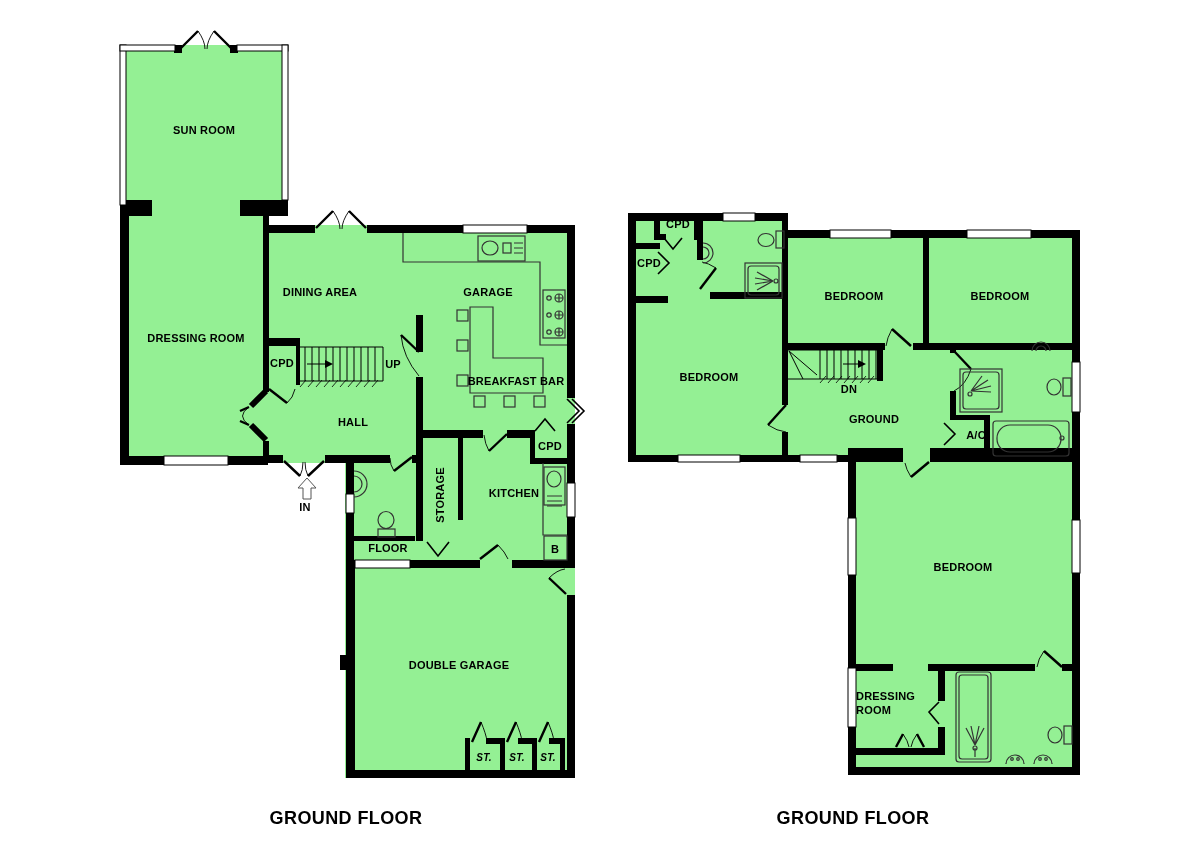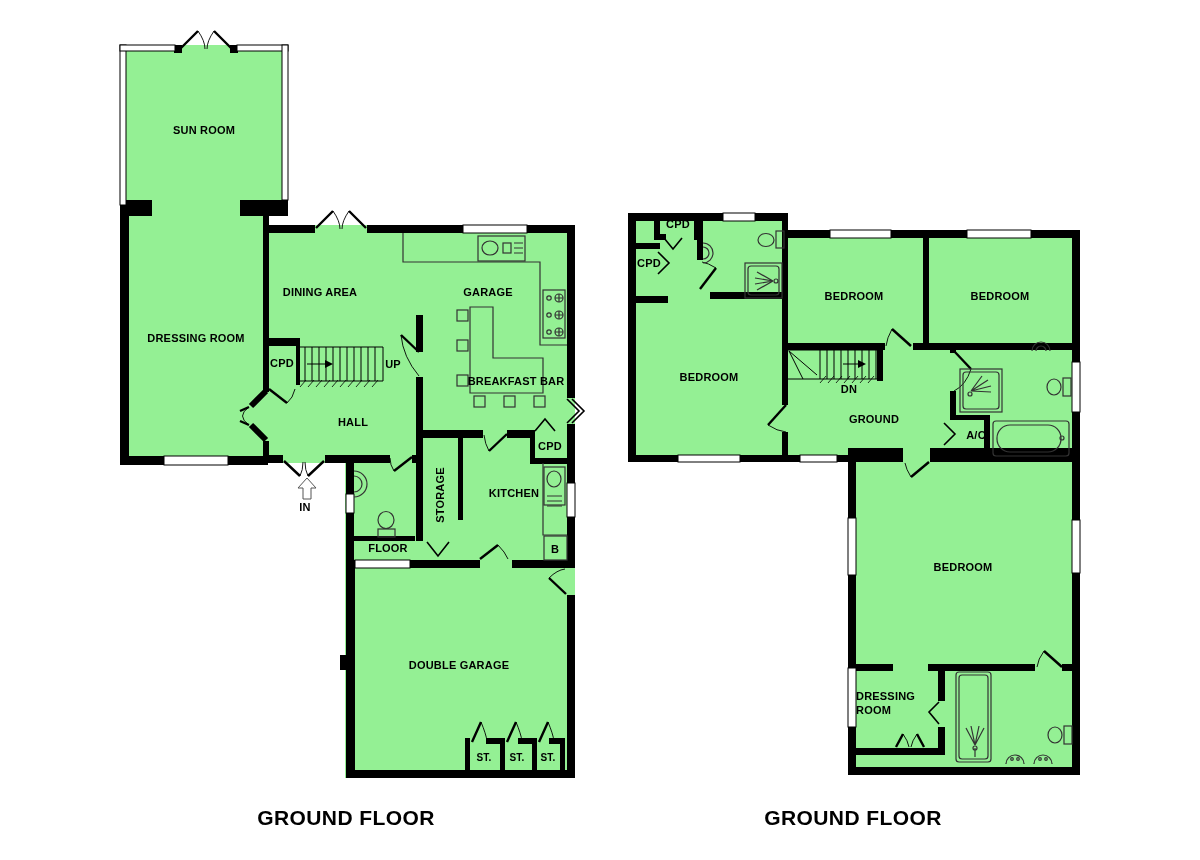--- a/index.html
+++ b/index.html
@@ -1,24 +1,24 @@
 <!DOCTYPE html>
 <html style="--room-fill: #94F094; --wall: #000000; --bg: #FFFFFF;"><head>
 <meta charset="utf-8">
 <style>
   html,body{margin:0;padding:0;background:#fff;}
   .plan{position:relative;width:1200px;height:860px;background:var(--bg,#fff);
         font-family:"Liberation Sans",sans-serif;overflow:hidden;border-radius:12px;}
   .plan svg{position:absolute;left:0;top:0;}
   .lbl{position:absolute;transform:translate(-50%,-50%);font-weight:bold;
        font-size:11px;color:#000;white-space:nowrap;letter-spacing:.2px;z-index:5;}
-  .lbl.small{font-size:10px;}
+  .lbl.small{font-size:10px;font-style:italic;}
   .lbl.vert{transform:translate(-50%,-50%) rotate(-90deg);}
   .lbl.wrap{white-space:normal;width:86px;text-align:left;line-height:1.3;}
-  .lbl.title{font-size:21px;letter-spacing:.4px;}
+  .lbl.title{font-size:18px;letter-spacing:.4px;}
   
   .room{fill:var(--room-fill,#94F094);}
   .wall{fill:var(--wall,#000);}
   .win{fill:#fff;stroke:#000;stroke-width:1;}
   .leaf{fill:none;stroke:#000;stroke-width:2.4;}
   .arc{fill:none;stroke:#000;stroke-width:.9;}
   .zig{fill:none;stroke:#000;stroke-width:1.6;}
   .stair{fill:none;stroke:#000;stroke-width:1;}
   .hatch{fill:none;stroke:#000;stroke-width:.8;}
   .fx{fill:none;stroke:#333;stroke-width:1.2;}

